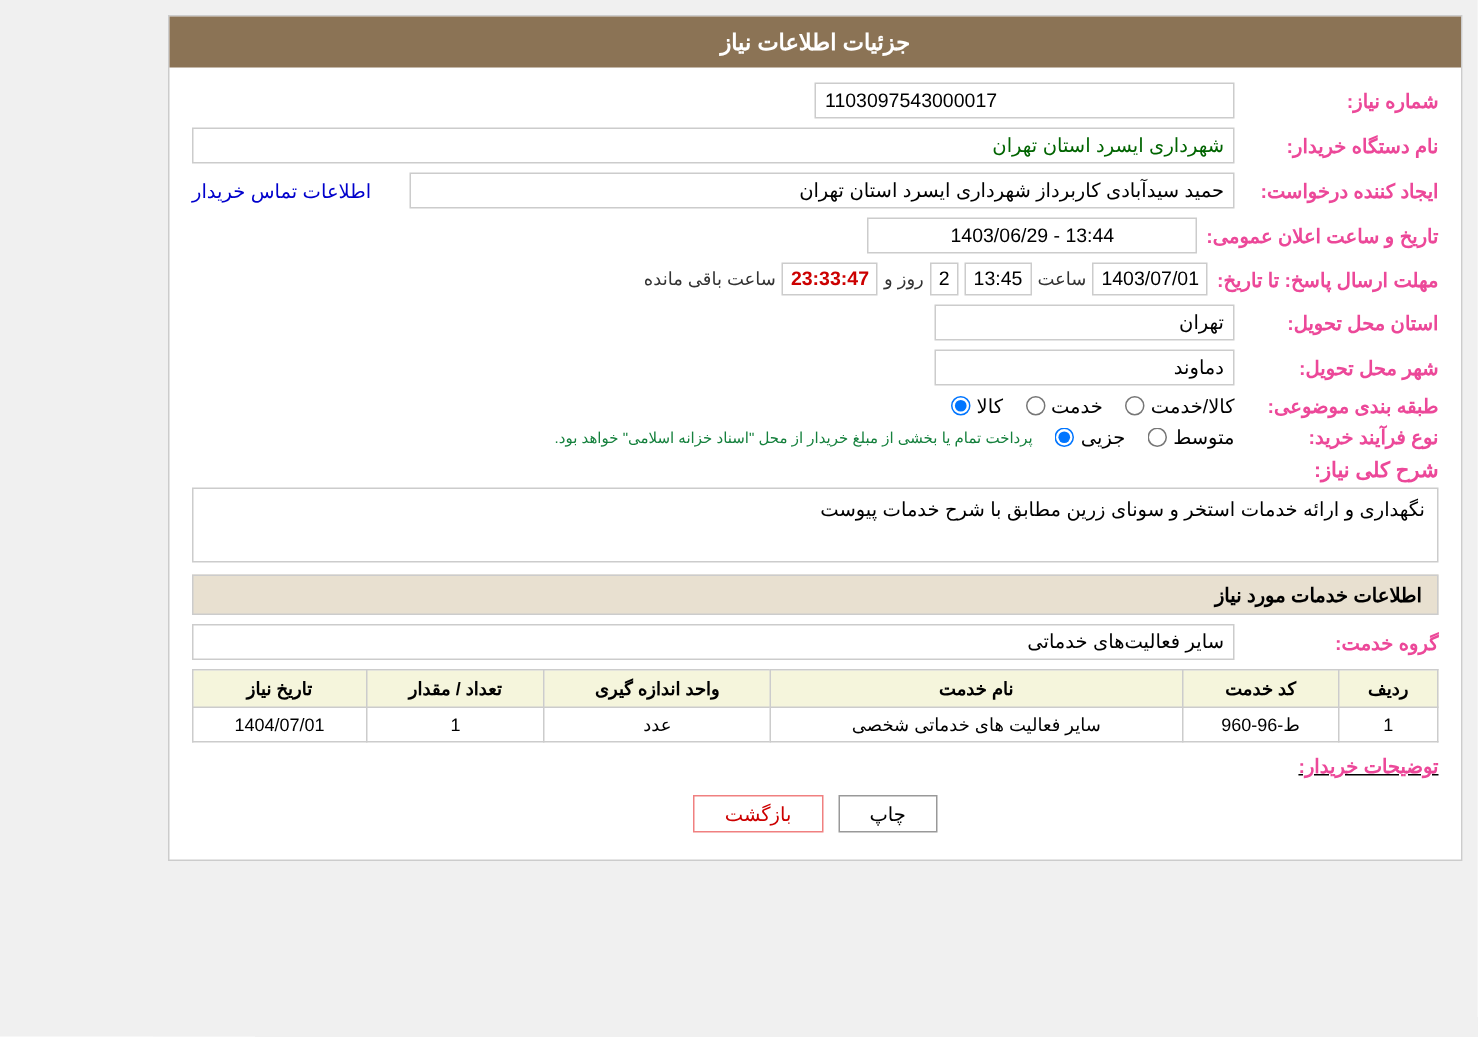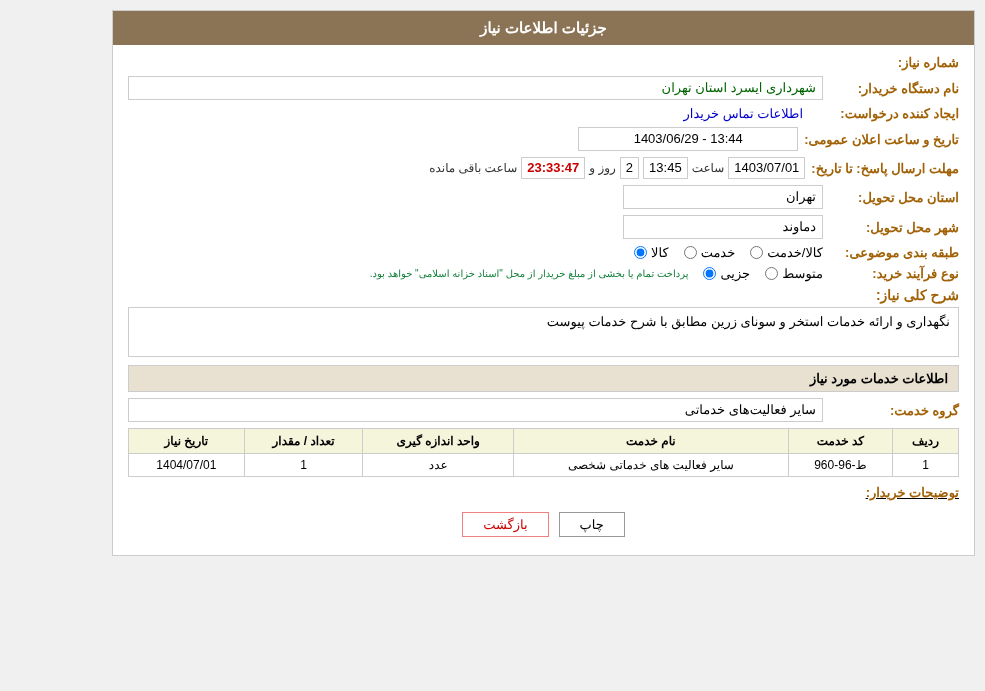--- a/index.html
+++ b/index.html
@@ -30,21 +30,21 @@
     .content-area {
       padding: 10px 15px;
     }
     .info-row {
       display: flex;
       align-items: center;
       margin-bottom: 6px;
       gap: 6px;
     }
     .label-cell {
-      color: #a16207;
+      color: #ec4899;
       font-weight: bold;
       min-width: 130px;
       text-align: right;
       white-space: nowrap;
     }
     .value-box {
       border: 1px solid #ccc;
       background: #fff;
       padding: 3px 6px;
       min-height: 24px;
@@ -166,29 +166,31 @@
   <div class="main-container">
 
     <div class="header-bar">
       <span>جزئیات اطلاعات نیاز</span>
     </div>
 
     <div class="content-area">
 
       <div class="info-row">
         <span class="label-cell">شماره نیاز:</span>
+        <div class="value-box" style="max-width:280px; direction:ltr; text-align:left;">1103097543000017</div>
       </div>
 
       <div class="info-row">
         <span class="label-cell">نام دستگاه خریدار:</span>
         <div class="value-box colored">شهرداری ایسرد استان تهران</div>
       </div>
 
       <div class="info-row">
         <span class="label-cell">ایجاد کننده درخواست:</span>
+        <div class="value-box" style="flex:1;">حمید سیدآبادی کاربرداز شهرداری ایسرد استان تهران</div>
         <span class="link-style" style="color:#0000cc; cursor:pointer; white-space:nowrap; margin-right:20px;">اطلاعات تماس خریدار</span>
       </div>
 
       <div class="info-row">
         <span class="label-cell">تاریخ و ساعت اعلان عمومی:</span>
         <div class="value-box" style="max-width:220px; direction:ltr; text-align:center;">1403/06/29 - 13:44</div>
       </div>
 
       <div class="info-row">
         <span class="label-cell">مهلت ارسال پاسخ: تا تاریخ:</span>

